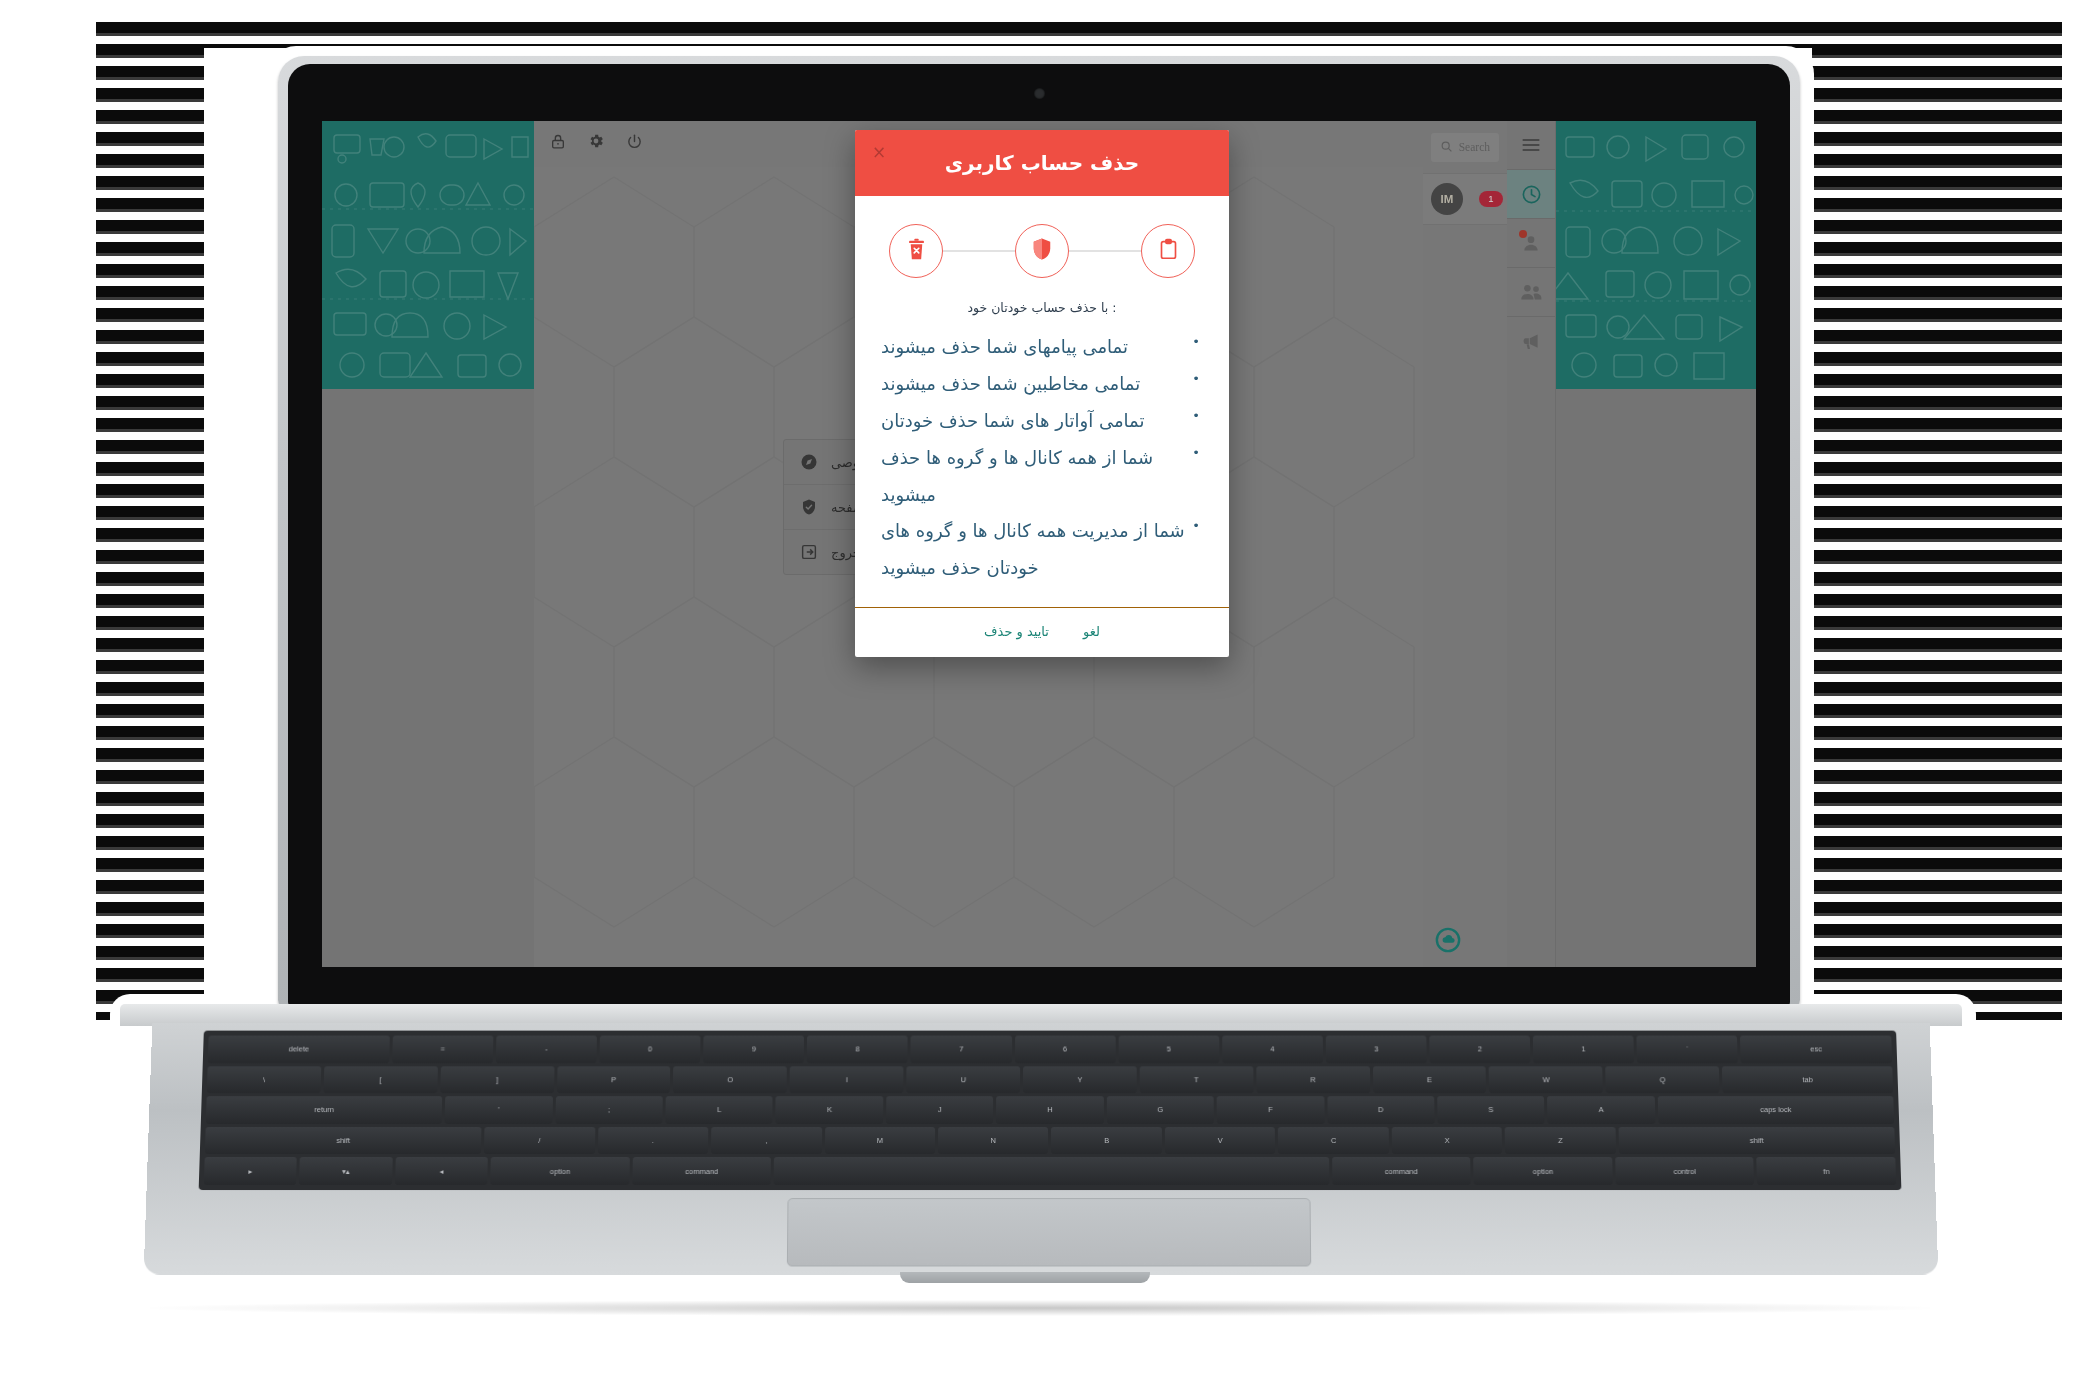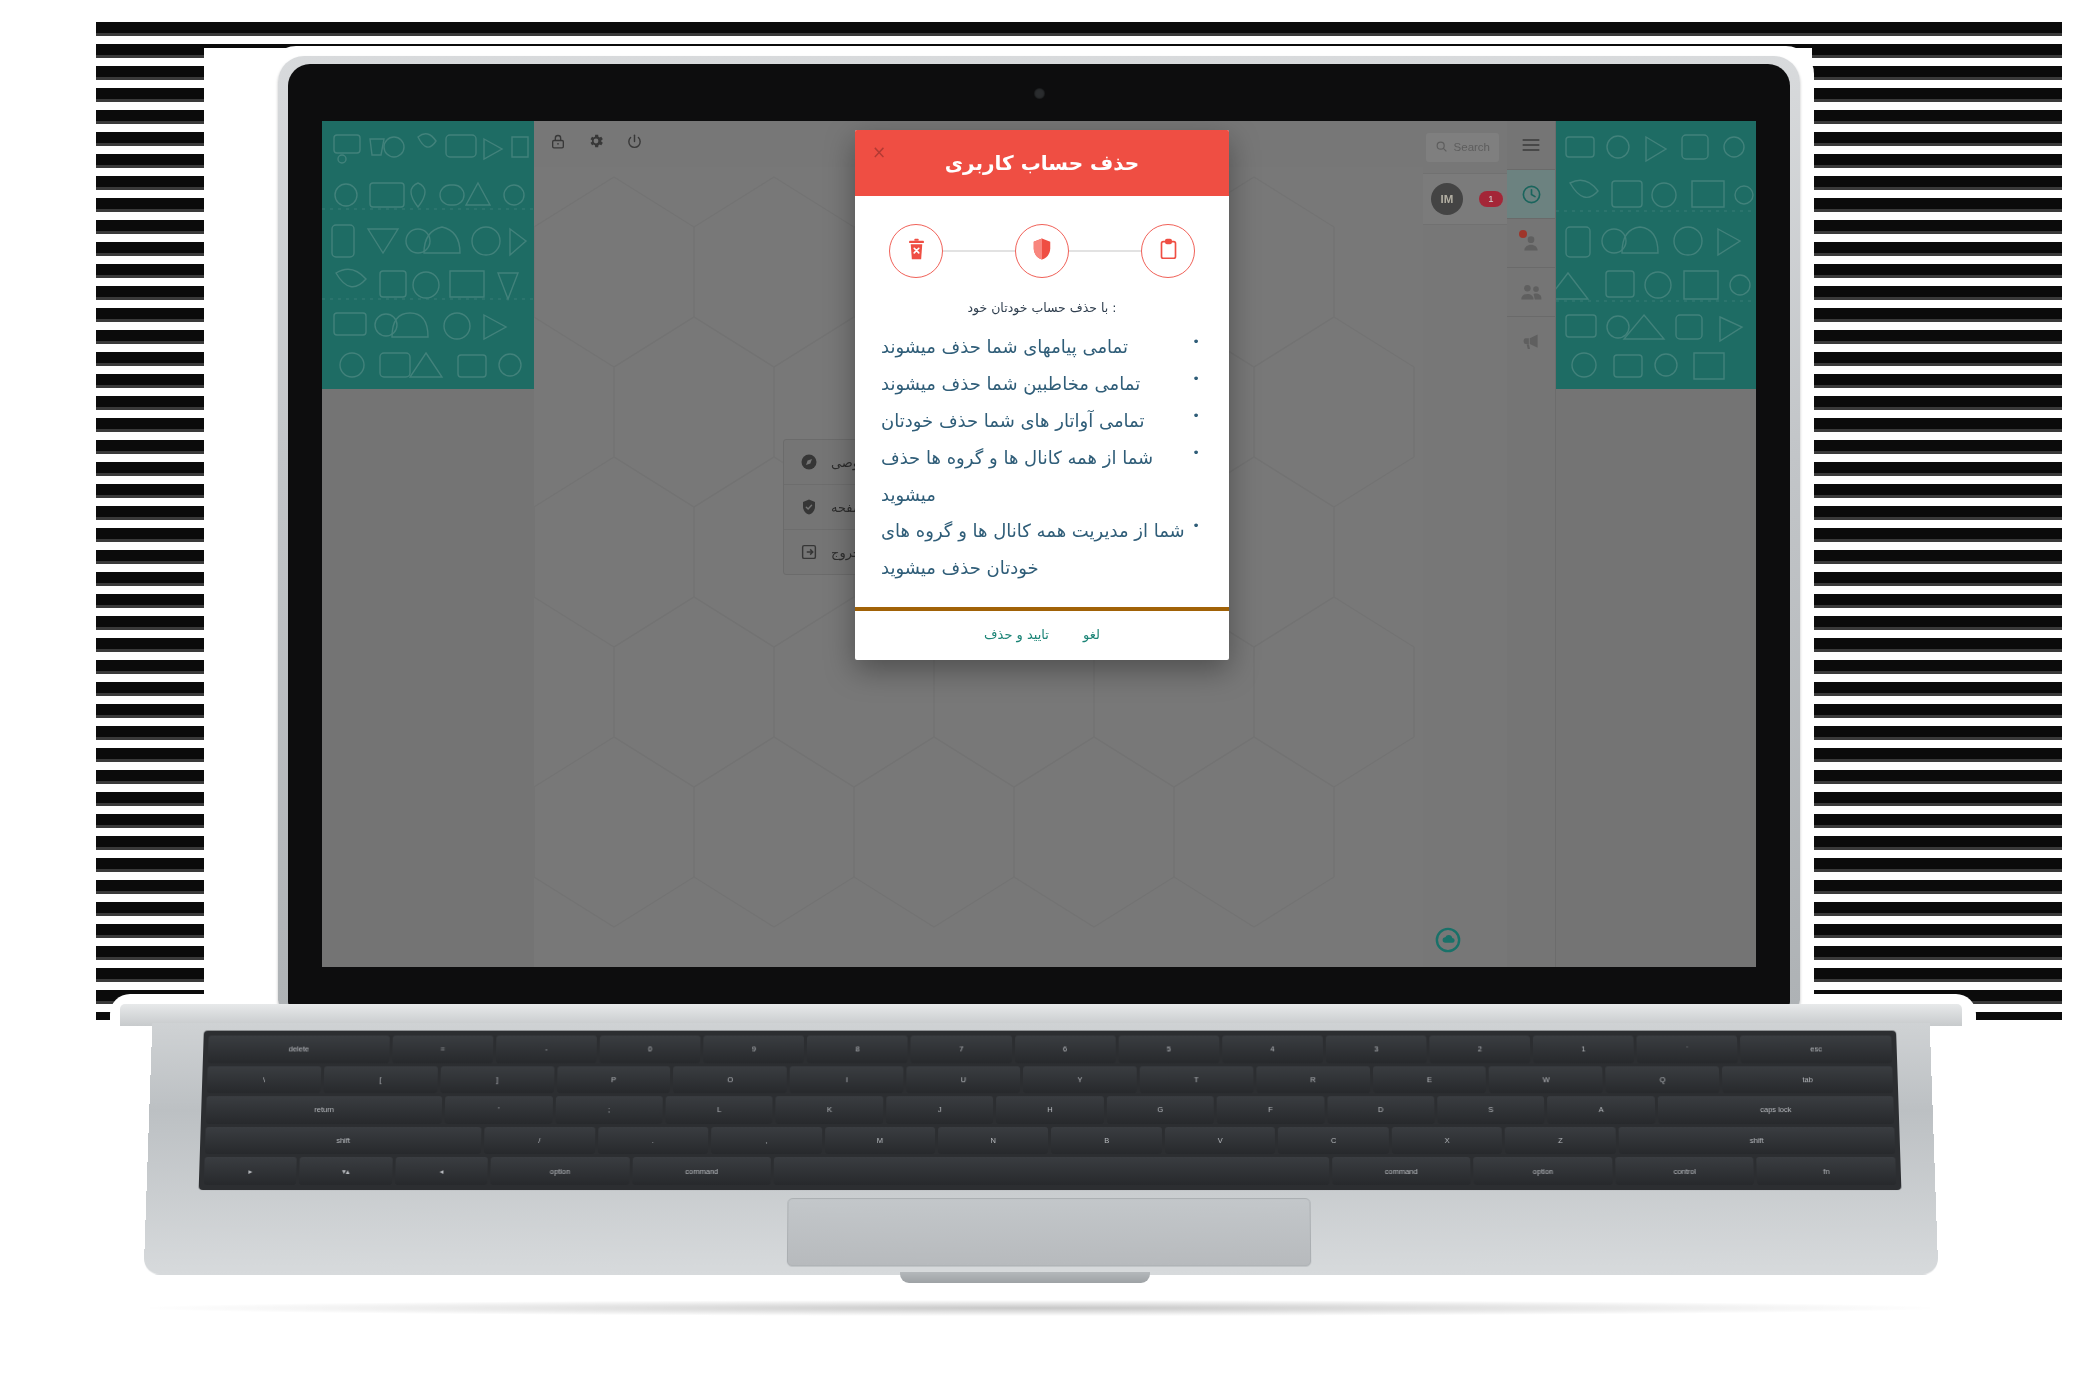--- a/index.html
+++ b/index.html
@@ -120,21 +120,21 @@
     background:#8e8e8e;
   }
   .search-wrap{height:52px;display:flex;align-items:center;padding:0 8px;}
   .search-box{
     flex:1;height:29px;background:#989898;border-radius:3px;
     display:flex;align-items:center;flex-direction:row-reverse;
     padding:0 9px;gap:6px;cursor:text;
   }
   .search-box .ph{
     color:#6d6d6d;font-size:11.5px;flex:1;text-align:left;
-    font-family:Liberation Sans, sans-serif;
+    font-family:Liberation Serif, serif;
   }
   .chat-item{
     display:flex;flex-direction:row-reverse;align-items:center;gap:8px;
     padding:9px 8px;background:#929292;
     border-top:1px solid #868686;border-bottom:1px solid #868686;
     cursor:pointer;
   }
   .avatar{
     width:32px;height:32px;border-radius:50%;
     background:#4c4c4c;color:#d9d4c4;
@@ -223,21 +223,21 @@
     margin:0;padding:0 18px 0 0;list-style:none;
   }
   .body-list li{
     font-size:18px;color:#2f5d78;line-height:2.05;
     text-align:left;position:relative;
   }
   .body-list li::before{
     content:"•";position:absolute;right:-15px;top:0;color:#2f5d78;font-size:13px;
   }
   .modal-foot{
-    border-top:4px solid #a16207;
+    border-top:1px solid #a16207;
     padding:14px 16px 16px;
     display:flex;flex-direction:row-reverse;align-items:center;
     justify-content:center;gap:26px;
   }
   .foot-btn{
     background:none;border:none;color:#1b8476;
     font-size:13px;cursor:pointer;font-family:inherit;padding:2px 4px;
   }
 
   

